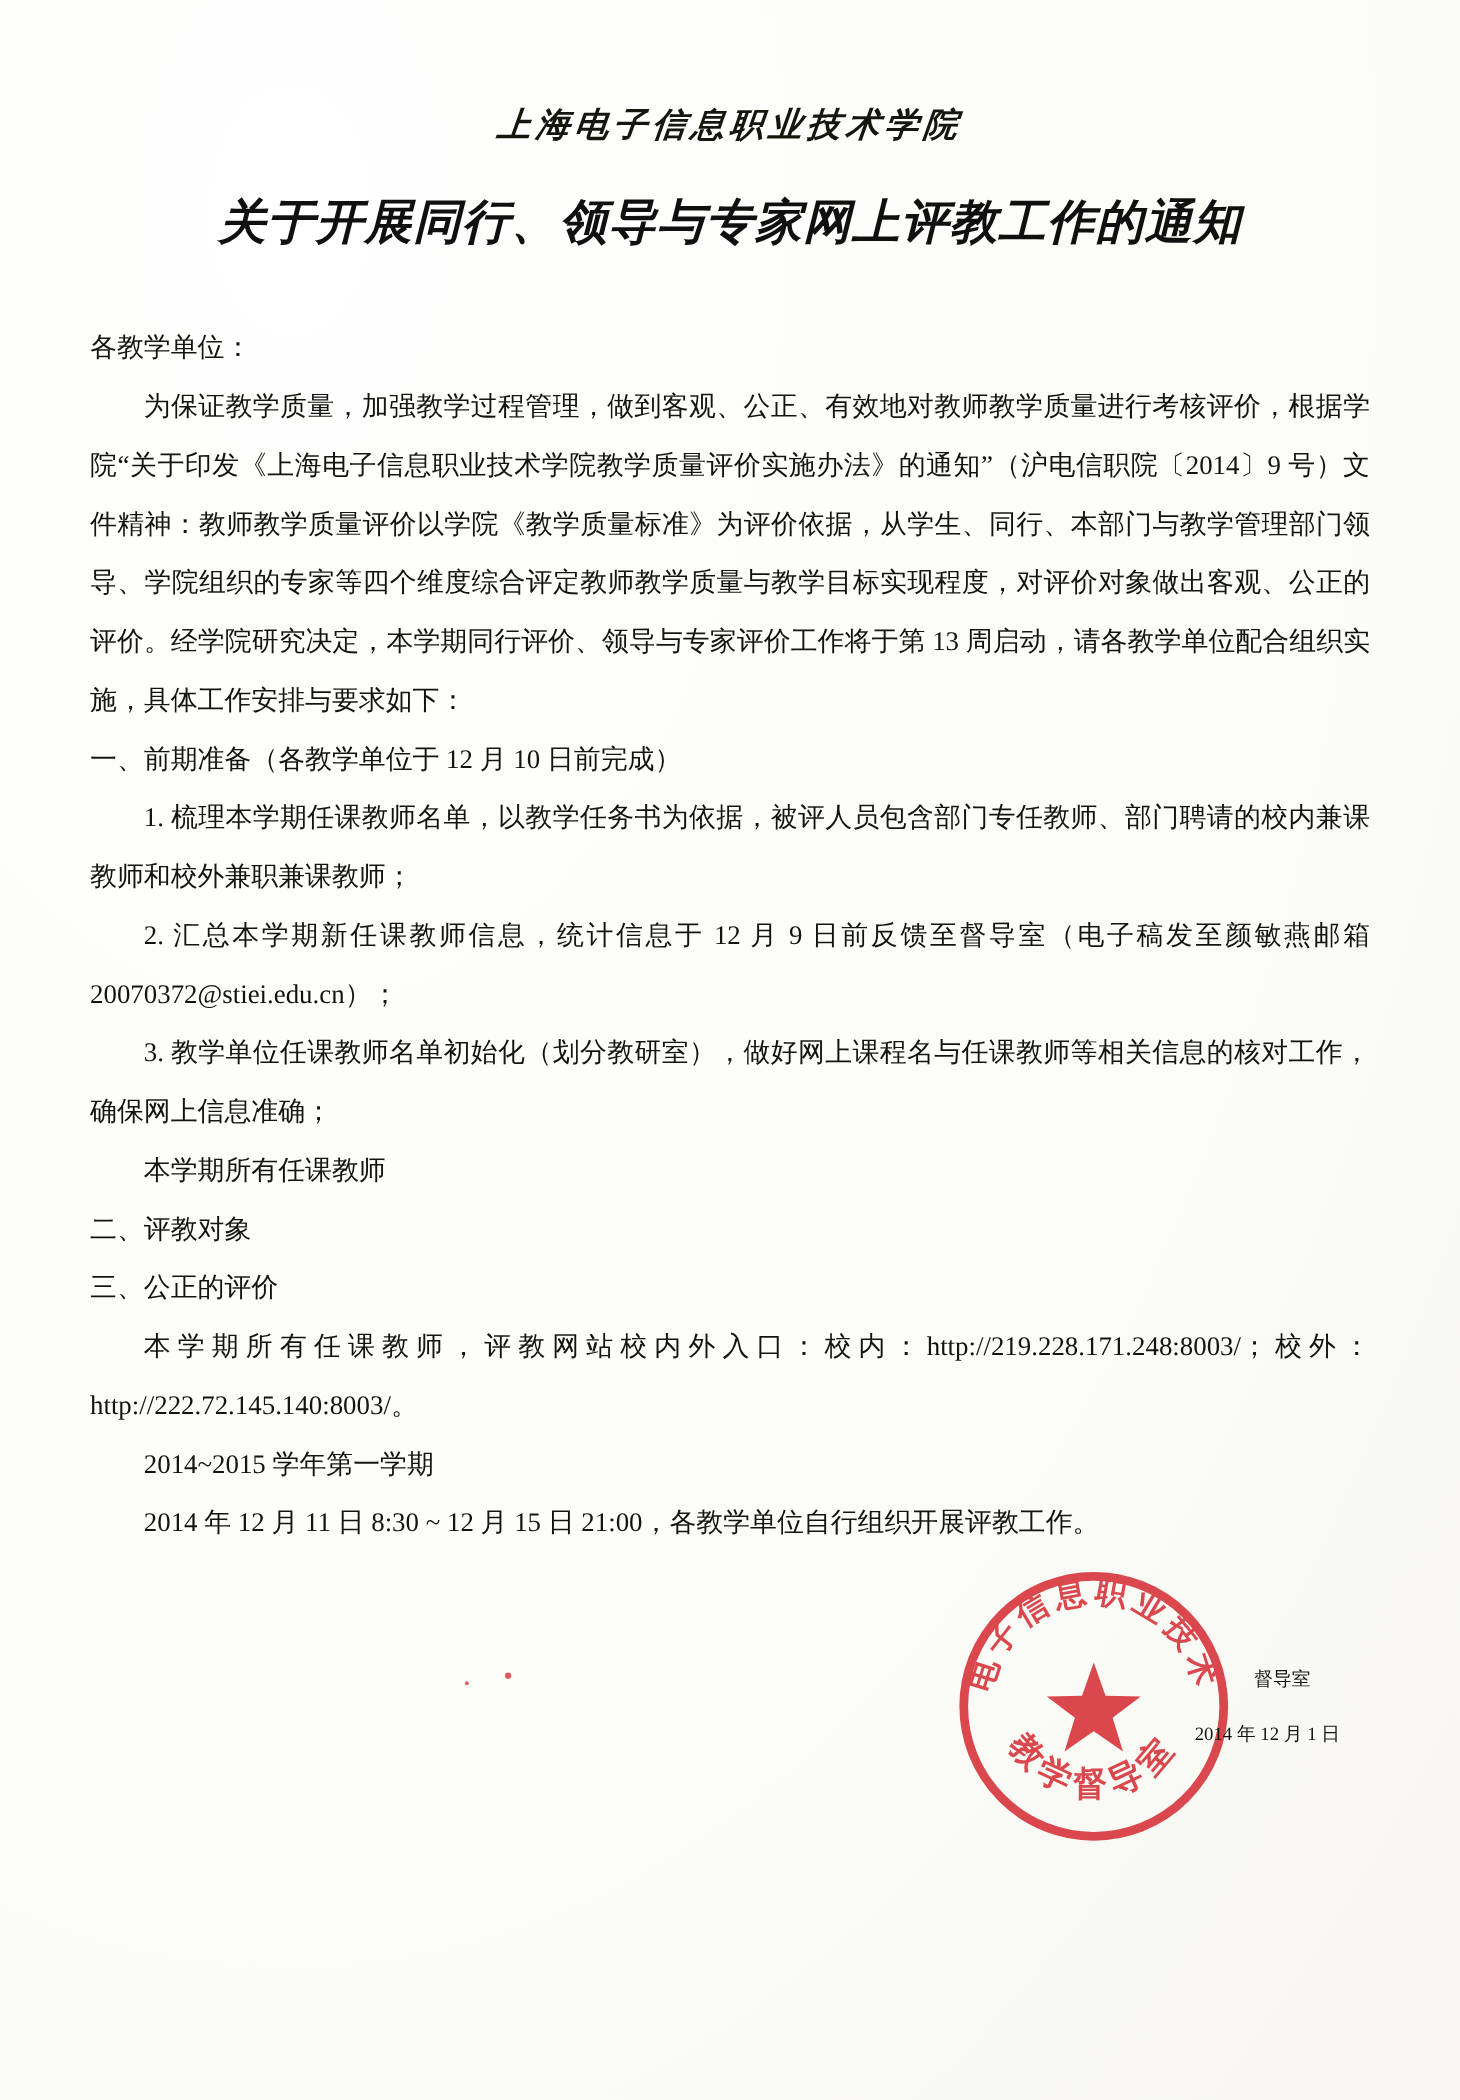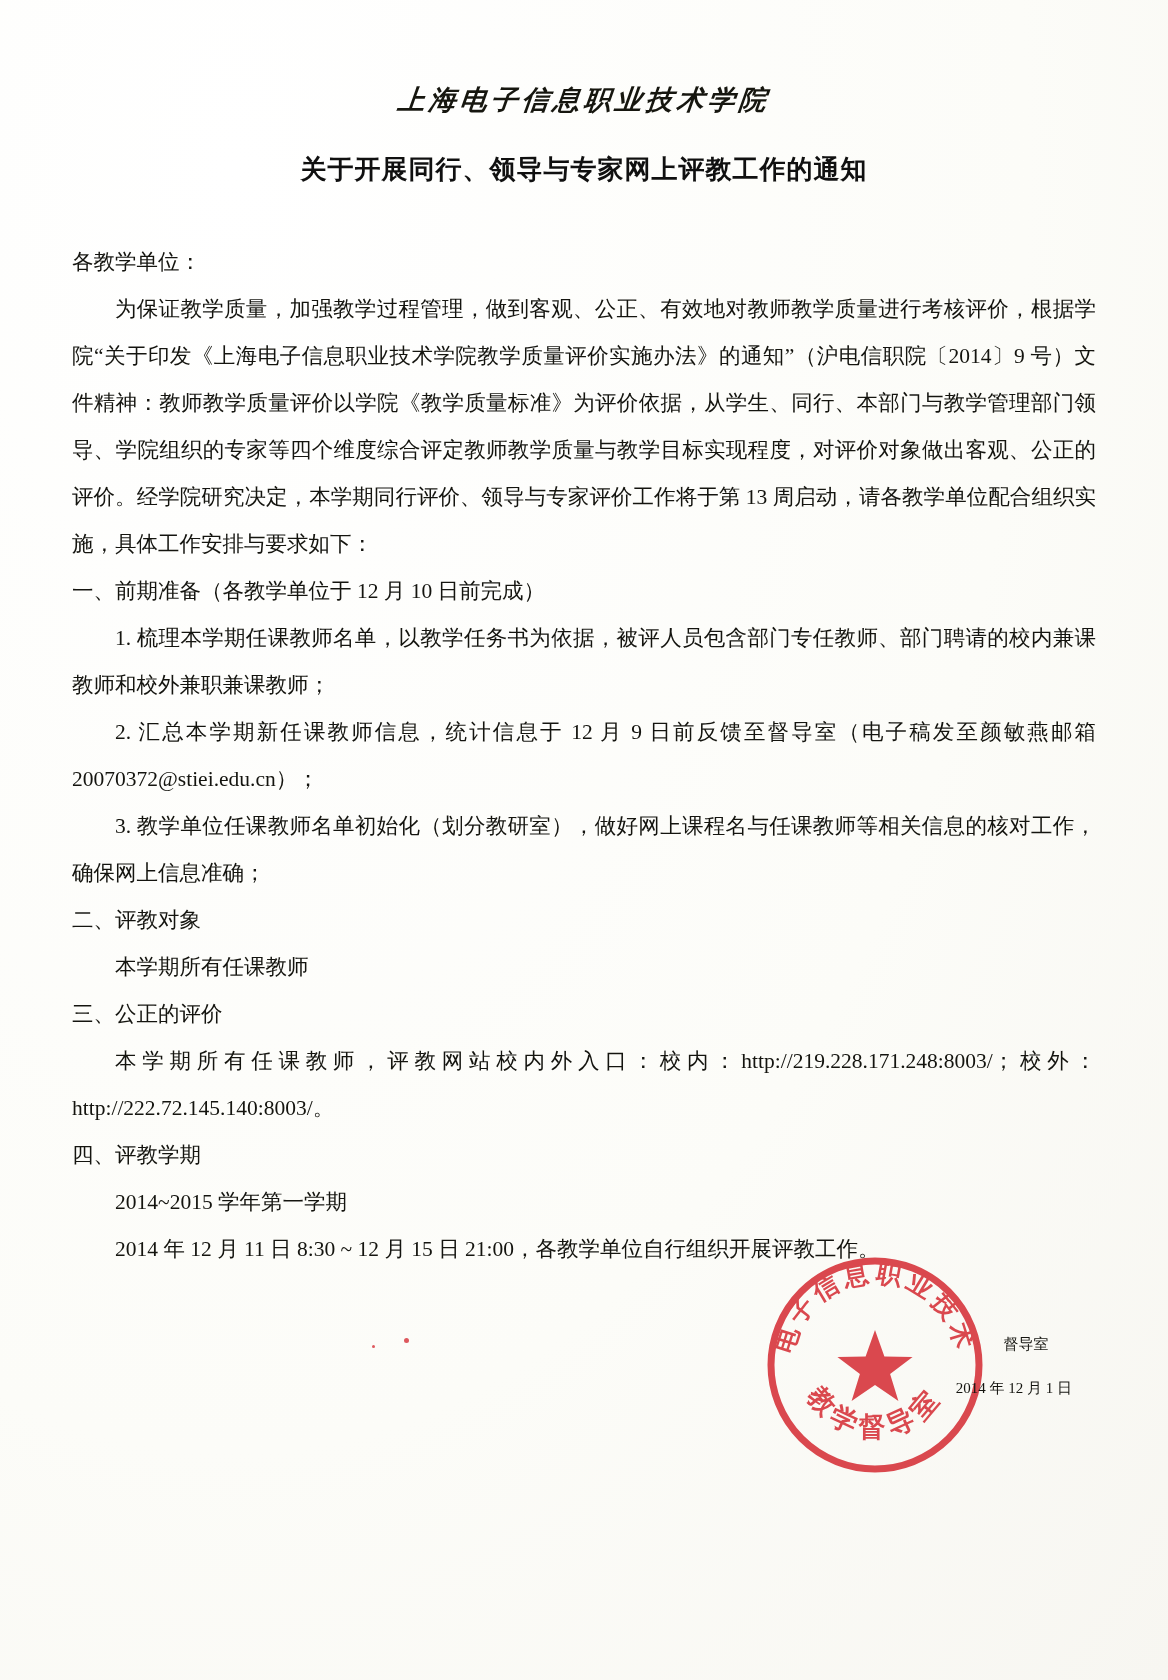--- a/index.html
+++ b/index.html
@@ -32,24 +32,25 @@
     font-size: 27px;
     letter-spacing: 4px;
     color: #16160f;
     margin-top: 22px;
     transform: skewX(-6deg);
   }
   .doc-title {
     text-align: center;
     font-family: "DejaVu Sans", "Liberation Sans", sans-serif;
     font-weight: bold;
-    font-size: 26px;
+    font-size: 38px;
     letter-spacing: 1px;
     color: #101010;
     margin-top: 34px;
+    font-style: italic;
   }
   .body-text {
     margin-top: 52px;
     font-size: 21.5px;
     line-height: 47px;
     text-align: justify;
     text-justify: inter-ideograph;
     color: #14140f;
   }
   .p {
@@ -124,29 +125,28 @@
     <p class="p indent2">为保证教学质量，加强教学过程管理，做到客观、公正、有效地对教师教学质量进行考核评价，根据学院“关于印发《上海电子信息职业技术学院教学质量评价实施办法》的通知”（沪电信职院〔2014〕9 号）文件精神：教师教学质量评价以学院《教学质量标准》为评价依据，从学生、同行、本部门与教学管理部门领导、学院组织的专家等四个维度综合评定教师教学质量与教学目标实现程度，对评价对象做出客观、公正的评价。经学院研究决定，本学期同行评价、领导与专家评价工作将于第 13 周启动，请各教学单位配合组织实施，具体工作安排与要求如下：</p>
 
     <p class="p">一、前期准备（各教学单位于 12 月 10 日前完成）</p>
 
     <p class="p indent2">1. 梳理本学期任课教师名单，以教学任务书为依据，被评人员包含部门专任教师、部门聘请的校内兼课教师和校外兼职兼课教师；</p>
 
     <p class="p indent2">2. 汇总本学期新任课教师信息，统计信息于 12 月 9 日前反馈至督导室（电子稿发至颜敏燕邮箱 20070372@stiei.edu.cn）；</p>
 
     <p class="p indent2">3. 教学单位任课教师名单初始化（划分教研室），做好网上课程名与任课教师等相关信息的核对工作，确保网上信息准确；</p>
 
+    <p class="p indent2">本学期所有任课教师</p>
+
     <p class="p">二、评教对象</p>
-
-    <p class="p indent2">本学期所有任课教师</p>
 
     <p class="p">三、公正的评价</p>
 
     <p class="p indent2"><span>本学期所有任课教师，评教网站校内外入口：校内：</span><span class="link">http://219.228.171.248:8003/</span><span>；校外：</span><span class="link">http://222.72.145.140:8003/</span><span>。</span></p>
 
-    <p class="p">四、评教学期</p>
 
     <p class="p indent2">2014~2015 学年第一学期</p>
 
 
     <p class="p indent2">2014 年 12 月 11 日 8:30 ~ 12 月 15 日 21:00，各教学单位自行组织开展评教工作。</p>
 
   </div>
 
   <div class="speck s1"></div>
   <div class="speck s2"></div>

